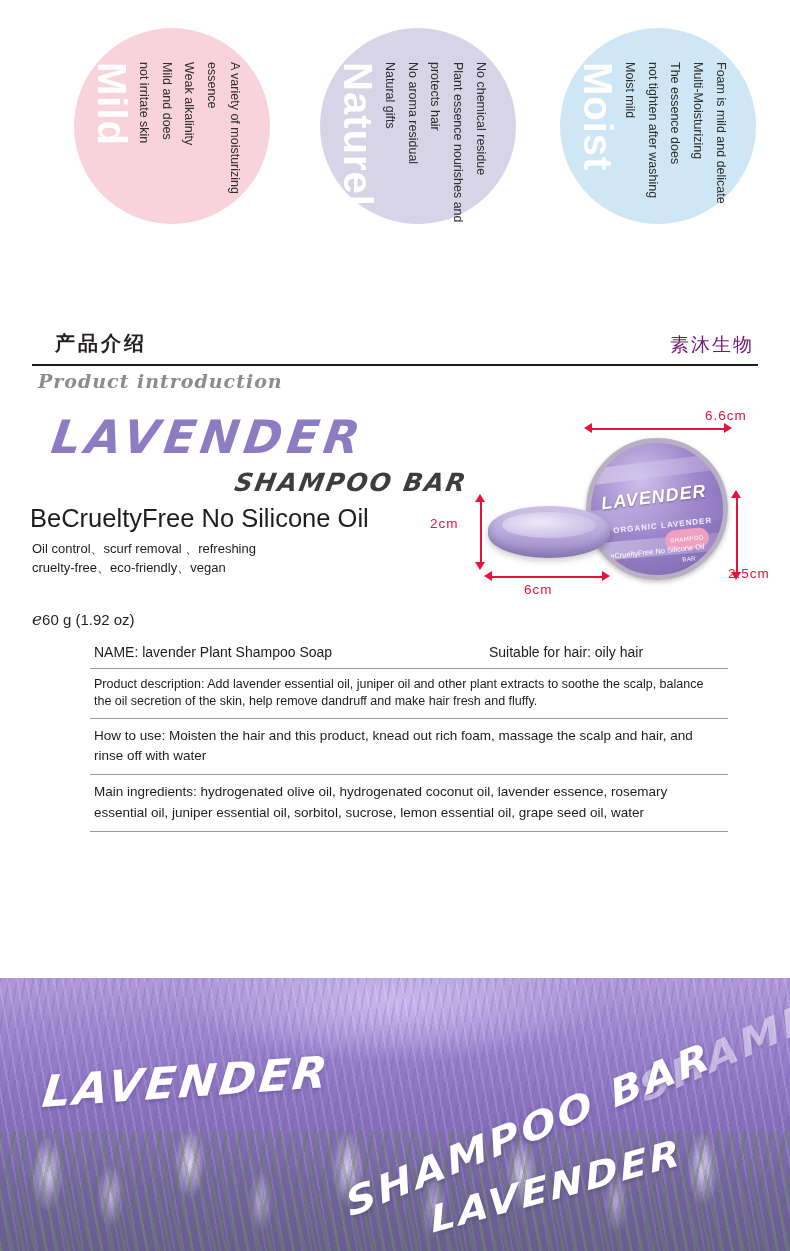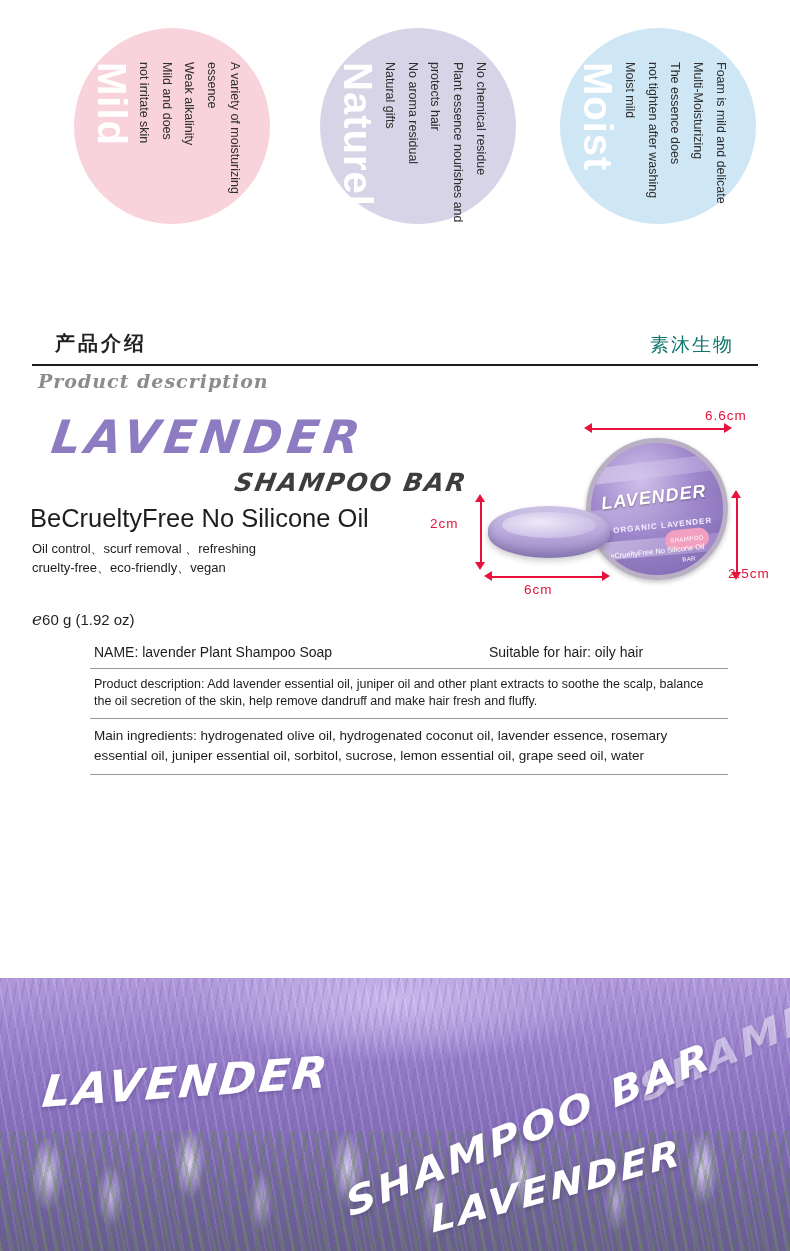--- a/index.html
+++ b/index.html
@@ -77,24 +77,24 @@
   .intro-header .cn {
     font-size: 20px;
     font-weight: bold;
     letter-spacing: 3px;
     position: absolute;
     left: 23px;
     top: 6px;
   }
   .intro-header .brand {
     position: absolute;
-    right: 24px;
+    right: 4px;
     top: 8px;
     font-size: 19px;
-    color: #0f766e;
+    color: #701a75;
     letter-spacing: 2px;
   }
   .intro-sub {
     margin: 4px 0 0 38px;
     font-family: "DejaVu Serif", serif;
     font-style: italic;
     font-weight: bold;
     font-size: 19px;
     color: #8c8c8c;
     letter-spacing: 1px;
@@ -328,21 +328,21 @@
       <span>not tighten after washing</span>
       <span>Moist mild</span>
     </div>
   </div>
 </div>
 
 <div class="intro-header">
   <div class="cn">产品介绍</div>
   <div class="brand">素沐生物</div>
 </div>
-<div class="intro-sub">Product description</div>
+<div class="intro-sub">Product introduction</div>
 
 <div class="title-block">
   <div class="title-lavender">LAVENDER</div>
   <div class="title-shampoo">SHAMPOO BAR</div>
   <div class="title-cruelty">BeCrueltyFree No Silicone Oil</div>
   <div class="title-desc">
     <div>Oil control、scurf removal 、refreshing</div>
     <div>cruelty-free、eco-friendly、vegan</div>
   </div>
   <div class="title-weight">
@@ -387,20 +387,23 @@
 
 <div class="spec">
   <div class="row two">
     <div>NAME: lavender Plant Shampoo Soap</div>
     <div class="right">Suitable for hair: oily hair</div>
   </div>
   <div class="row block">
     <span>Product description: Add lavender essential oil, juniper oil and other plant extracts to soothe the scalp, balance the oil secretion of the skin, help remove dandruff and make hair fresh and fluffy.</span>
   </div>
   <div class="row block bigger">
+    <span>How to use: Moisten the hair and this product, knead out rich foam, massage the scalp and hair, and rinse off with water</span>
+  </div>
+  <div class="row block bigger">
     <span>Main ingredients: hydrogenated olive oil, hydrogenated coconut oil,  lavender essence, rosemary essential oil, juniper essential oil, sorbitol, sucrose, lemon essential oil, grape seed oil, water</span>
   </div>
 </div>
 
 <div class="banner">
   <div class="field"></div>
   <div class="speck"></div>
   <div class="grass"></div>
   <div class="bw" id="banner-w3">SHAMPOO BAR</div>
   <div class="bw" id="banner-w0">LAVENDER</div>

